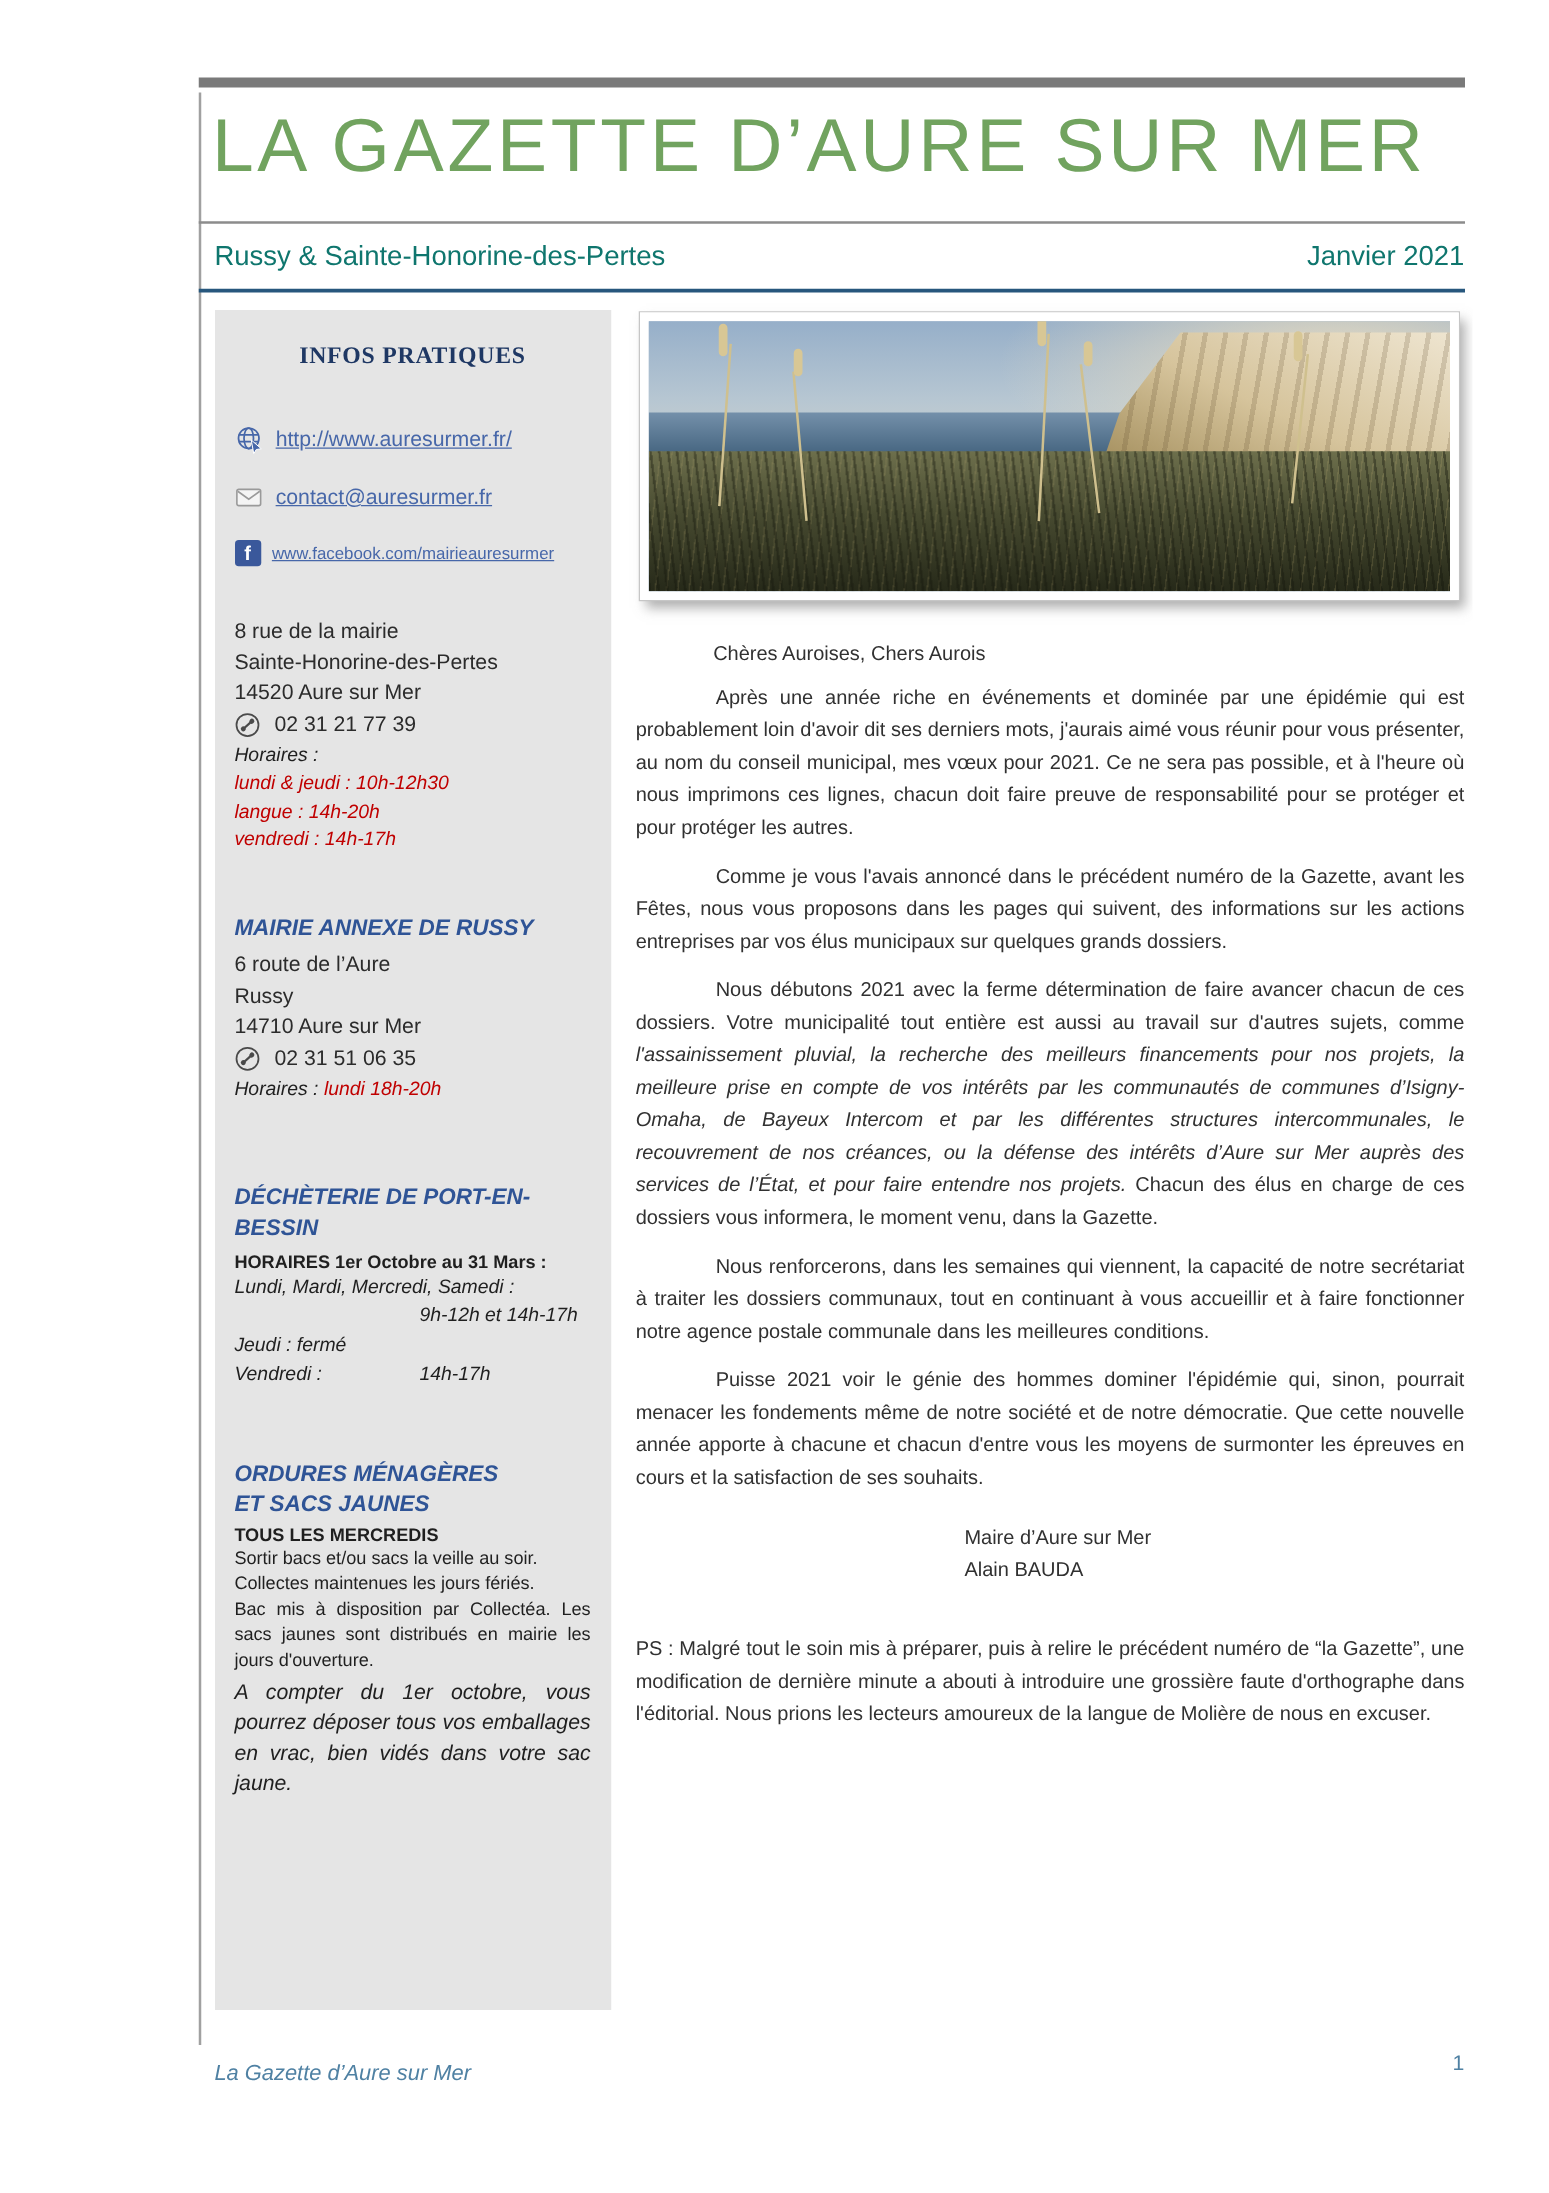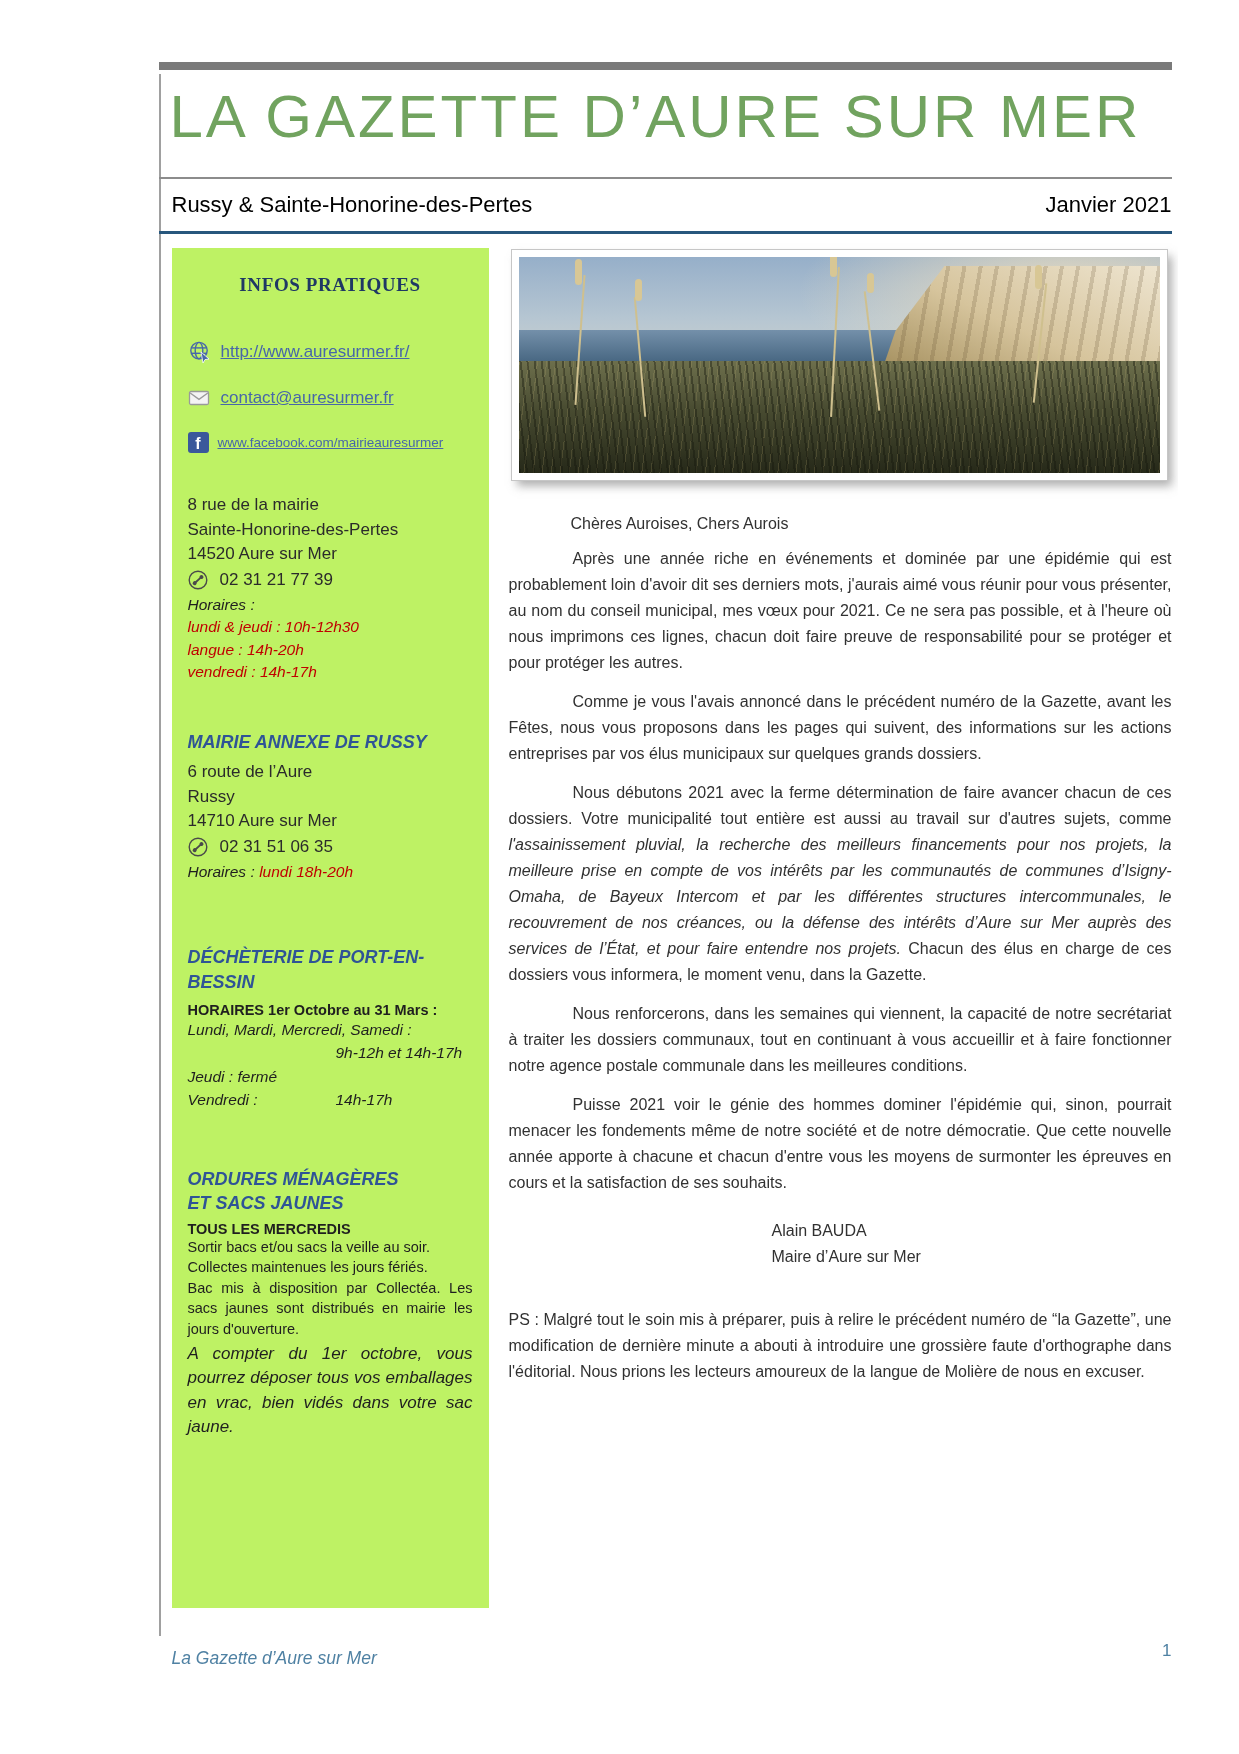--- a/index.html
+++ b/index.html
@@ -20,28 +20,28 @@
   .masthead  {
     position: absolute; left: 108px; top: 82px; width: 1002px;
     font-family: "Liberation Sans", sans-serif;
     font-size: 60px; font-weight: 300; letter-spacing: 3px;
     color: #71A35F; white-space: nowrap;
   }
   .title-rule { position: absolute; left: 97px; top: 177px; width: 1013px; height: 2px; background: #8c8c8c; }
   .subheader {
     position: absolute; left: 110px; top: 192px; width: 1000px;
     display: flex; justify-content: space-between;
-    font-size: 22px; color: #000000; align-items: flex-end;
+    font-size: 22px; color: #0f766e; align-items: flex-end;
   }
   .subheader-rule { position: absolute; left: 97px; top: 231px; width: 1013px; height: 3px; background: #27577D; }
 
   
   .sidebar {
     position: absolute; left: 110px; top: 248px; width: 317px; height: 1360px;
-    background: #bef264; padding: 26px 16px 20px 16px; overflow: hidden;
+    background: #e5e5e5; padding: 26px 16px 20px 16px; overflow: hidden;
   }
   .sidebar h2 {
     font-family: "Liberation Serif", serif;
     font-size: 19px; letter-spacing: .6px; text-align: center;
     color: #1F3864;
   }
   .links { margin-top: 44px; }
   .link-row { display: flex; align-items: center; gap: 9px; margin-bottom: 24px; }
   .link { color: #4767A9; text-decoration: underline; font-size: 17px; cursor: pointer; }
   .link.small { font-size: 13.5px; }
@@ -274,22 +274,22 @@
   </div>
 
   <section class="main">
     <div class="salutation">Chères Auroises, Chers Aurois</div>
     <p>Après une année riche en événements et dominée par une épidémie qui est probablement loin d'avoir dit ses derniers mots, j'aurais aimé vous réunir pour vous présenter, au nom du conseil municipal, mes vœux pour 2021. Ce ne sera pas possible, et à l'heure où nous imprimons ces lignes, chacun doit faire preuve de responsabilité pour se protéger et pour protéger les autres.</p>
     <p>Comme je vous l'avais annoncé dans le précédent numéro de la Gazette, avant les Fêtes, nous vous proposons dans les pages qui suivent, des informations sur les actions entreprises par vos élus municipaux sur quelques grands dossiers.</p>
     <p><span>Nous débutons 2021 avec la ferme détermination de faire avancer chacun de ces dossiers. Votre municipalité tout entière est aussi au travail sur d'autres sujets, comme </span><span class="ital">l'assainissement pluvial, la recherche des meilleurs financements pour nos projets, la meilleure prise en compte de vos intérêts par les communautés de communes d’Isigny-Omaha, de Bayeux Intercom et par les différentes structures intercommunales, le recouvrement de nos créances, ou la défense des intérêts d’Aure sur Mer auprès des services de l’État, et pour faire entendre nos projets.</span><span> Chacun des élus en charge de ces dossiers vous informera, le moment venu, dans la Gazette.</span></p>
     <p>Nous renforcerons, dans les semaines qui viennent, la capacité de notre secrétariat à traiter les dossiers communaux, tout en continuant à vous accueillir et à faire fonctionner notre agence postale communale dans les meilleures conditions.</p>
     <p>Puisse 2021 voir le génie des hommes dominer l'épidémie qui, sinon, pourrait menacer les fondements même de notre société et de notre démocratie. Que cette nouvelle année apporte à chacune et chacun d'entre vous les moyens de surmonter les épreuves en cours et la satisfaction de ses souhaits.</p>
     <div class="signature">
+      <div>Maire d’Aure sur Mer</div>
       <div>Alain BAUDA</div>
-      <div>Maire d’Aure sur Mer</div>
     </div>
     <p class="ps">PS : Malgré tout le soin mis à préparer, puis à relire le précédent numéro de “la Gazette”, une modification de dernière minute a abouti à introduire une grossière faute d'orthographe dans l'éditorial. Nous prions les lecteurs amoureux de la langue de Molière de nous en excuser.</p>
   </section>
 
   <div class="footer-title">La Gazette d’Aure sur Mer</div>
   <div class="page-number">1</div>
 
 </div>
 
 </body></html>

